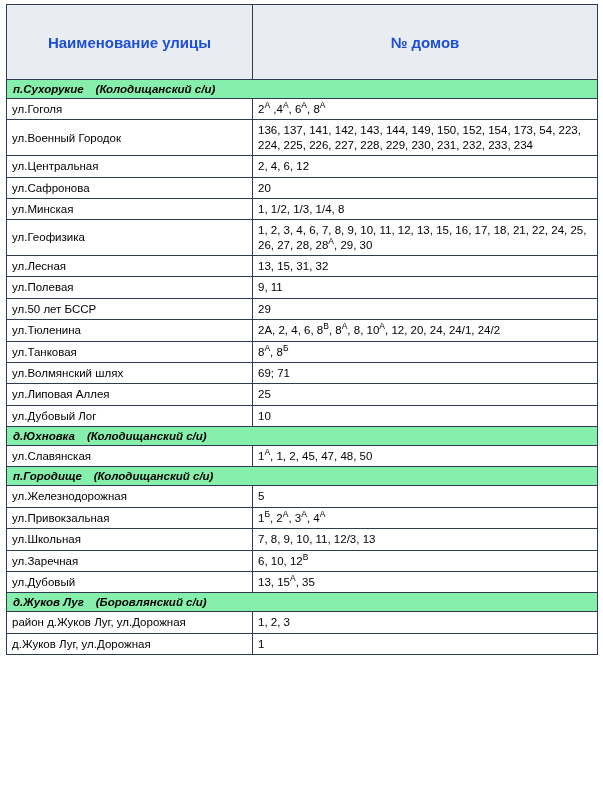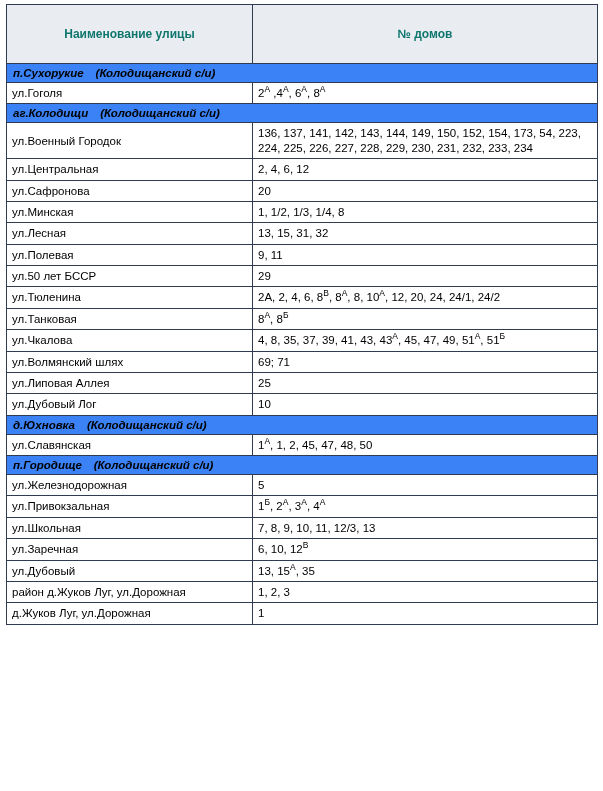--- a/index.html
+++ b/index.html
@@ -22,32 +22,32 @@
     border-collapse: collapse;
     width: 591px;
     table-layout: fixed;
   }
   table.street-table td, table.street-table th {
     border: 1px solid #2f3b52;
     vertical-align: middle;
   }
   thead th {
     background: #e9edf2;
-    font-size: 12px;
+    font-size: 15px;
     font-weight: bold;
-    color: #0f766e;
+    color: #1d4ed8;
     text-align: center;
-    padding: 12px 4px;
+    padding: 20px 4px;
     height: 34px;
   }
   col.c1 { width: 246px; }
   col.c2 { width: 345px; }
 
   tr.section td {
-    background: #3b82f6;
+    background: #86efac;
     font-style: italic;
     font-weight: bold;
     font-size: 11.5px;
     padding: 3px 6px;
     color: #000;
   }
   tr.section .sec-name { letter-spacing: 0; }
   tr.section .sec-sub { font-weight: bold; font-style: italic; padding-left: 12px; }
 
   tr.data td {
@@ -81,62 +81,59 @@
       </tr>
     </thead>
     <tbody id="tbody">
         <tr class="section">
           <td colspan="2"><span class="sec-name">п.Сухорукие</span><span class="sec-sub">(Колодищанский с/и)</span></td>
         </tr>
         <tr class="data">
           <td class="name">ул.Гоголя</td>
           <td class="houses">2<sup class="lit">А</sup> ,4<sup class="lit">А</sup>, 6<sup class="lit">А</sup>, 8<sup class="lit">А</sup></td>
         </tr>
-        <tr class="section">
-          <td colspan="2"><span class="sec-name">аг.Колодищи</span><span class="sec-sub">(Колодищанский с/и)</span></td>
-        </tr>
         <tr class="data">
           <td class="name">ул.Военный Городок</td>
           <td class="houses">136, 137, 141, 142, 143, 144, 149, 150, 152, 154, 173, 54, 223, 224, 225,  226, 227, 228, 229, 230, 231, 232, 233, 234</td>
         </tr>
         <tr class="data">
           <td class="name">ул.Центральная</td>
           <td class="houses">2, 4, 6, 12</td>
         </tr>
         <tr class="data">
           <td class="name">ул.Сафронова</td>
           <td class="houses">20</td>
         </tr>
         <tr class="data">
           <td class="name">ул.Минская</td>
           <td class="houses">1, 1/2, 1/3, 1/4, 8</td>
+        </tr>
+        <tr class="data">
+          <td class="name">ул.Геофизика</td>
+          <td class="houses">1, 2, 3, 4, 6, 7, 8, 9, 10, 11, 12, 13, 15, 16, 17, 18, 21, 22, 24, 25, 26, 27, 28, 28<sup class="lit">А</sup>, 29, 30</td>
         </tr>
         <tr class="data">
           <td class="name">ул.Лесная</td>
           <td class="houses">13, 15, 31, 32</td>
         </tr>
         <tr class="data">
           <td class="name">ул.Полевая</td>
           <td class="houses">9, 11</td>
         </tr>
         <tr class="data">
           <td class="name">ул.50 лет БССР</td>
           <td class="houses">29</td>
         </tr>
         <tr class="data">
           <td class="name">ул.Тюленина</td>
           <td class="houses">2А, 2, 4, 6, 8<sup class="lit">В</sup>, 8<sup class="lit">А</sup>, 8, 10<sup class="lit">А</sup>, 12, 20, 24, 24/1, 24/2</td>
         </tr>
         <tr class="data">
           <td class="name">ул.Танковая</td>
           <td class="houses">8<sup class="lit">А</sup>, 8<sup class="lit">Б</sup></td>
-        </tr>
-        <tr class="data">
-          <td class="name">ул.Чкалова</td>
-          <td class="houses">4, 8, 35, 37, 39, 41, 43, 43<sup class="lit">А</sup>, 45, 47, 49, 51<sup class="lit">А</sup>, 51<sup class="lit">Б</sup></td>
         </tr>
         <tr class="data">
           <td class="name">ул.Волмянский шлях</td>
           <td class="houses">69;  71</td>
         </tr>
         <tr class="data">
           <td class="name">ул.Липовая Аллея</td>
           <td class="houses">25</td>
         </tr>
         <tr class="data">
@@ -166,20 +163,23 @@
           <td class="houses">7, 8, 9, 10, 11, 12/3, 13</td>
         </tr>
         <tr class="data">
           <td class="name">ул.Заречная</td>
           <td class="houses">6, 10, 12<sup class="lit">В</sup></td>
         </tr>
         <tr class="data">
           <td class="name">ул.Дубовый</td>
           <td class="houses">13, 15<sup class="lit">А</sup>, 35</td>
         </tr>
+        <tr class="section">
+          <td colspan="2"><span class="sec-name">д.Жуков Луг</span><span class="sec-sub">(Боровлянский с/и)</span></td>
+        </tr>
         <tr class="data">
           <td class="name">район д.Жуков Луг, ул.Дорожная</td>
           <td class="houses">1, 2, 3</td>
         </tr>
         <tr class="data">
           <td class="name">д.Жуков Луг, ул.Дорожная</td>
           <td class="houses">1</td>
         </tr>
       </tbody>
   </table>

